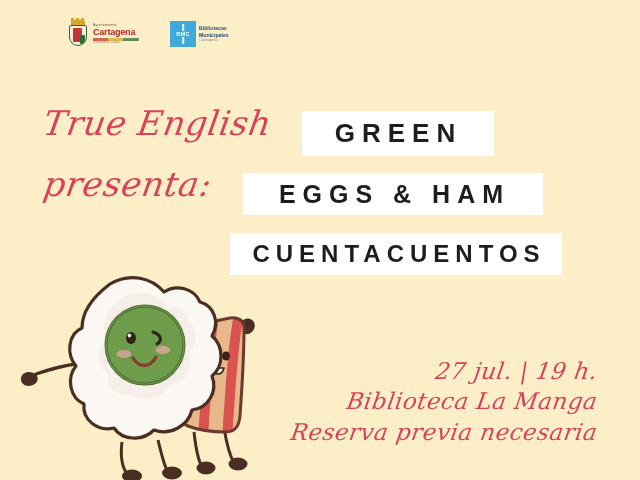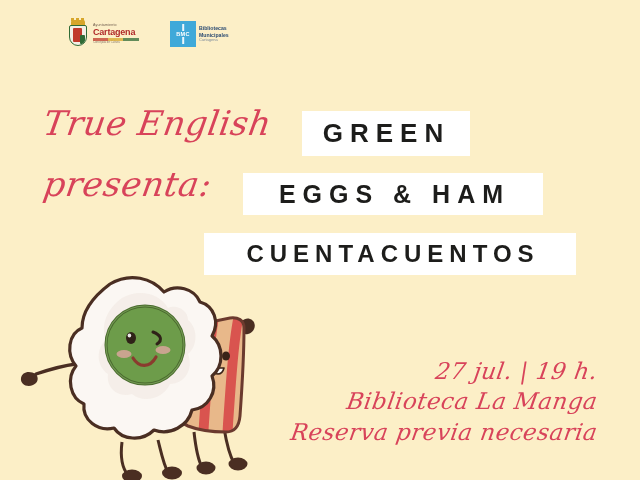--- a/index.html
+++ b/index.html
@@ -208,41 +208,41 @@
     align-items: center;
     justify-content: center;
     color: #1d1d1b;
     font-weight: bold;
     font-family: "Liberation Sans", sans-serif;
     white-space: nowrap;
   }
   #title-green {
     left: 302px;
     top: 111px;
-    width: 168px;
+    width: 192px;
     height: 45px;
     font-size: 26px;
     letter-spacing: 7px;
     padding-left: 1px;
     box-sizing: border-box;
   }
   #title-eggs-ham {
     left: 243px;
     top: 173px;
     width: 300px;
     height: 42px;
     font-size: 25px;
     letter-spacing: 7px;
     padding-left: 3px;
     box-sizing: border-box;
   }
   #title-cuentacuentos {
-    left: 204px;
+    left: 230px;
     top: 233px;
-    width: 372px;
+    width: 332px;
     height: 42px;
     font-size: 24px;
     letter-spacing: 6px;
     padding-left: 6px;
     box-sizing: border-box;
   }
 
   
   #details {
     position: absolute;

